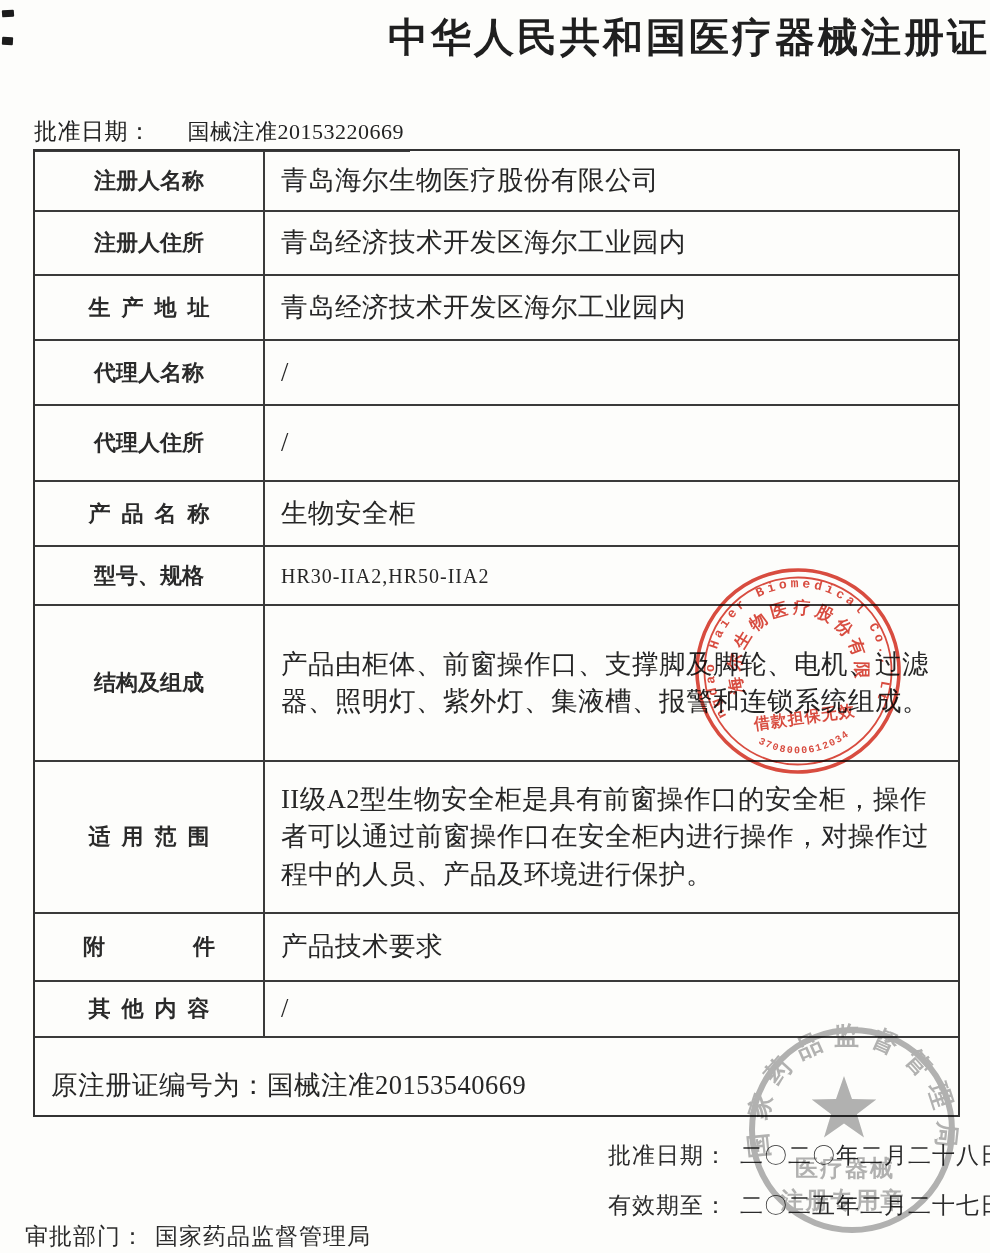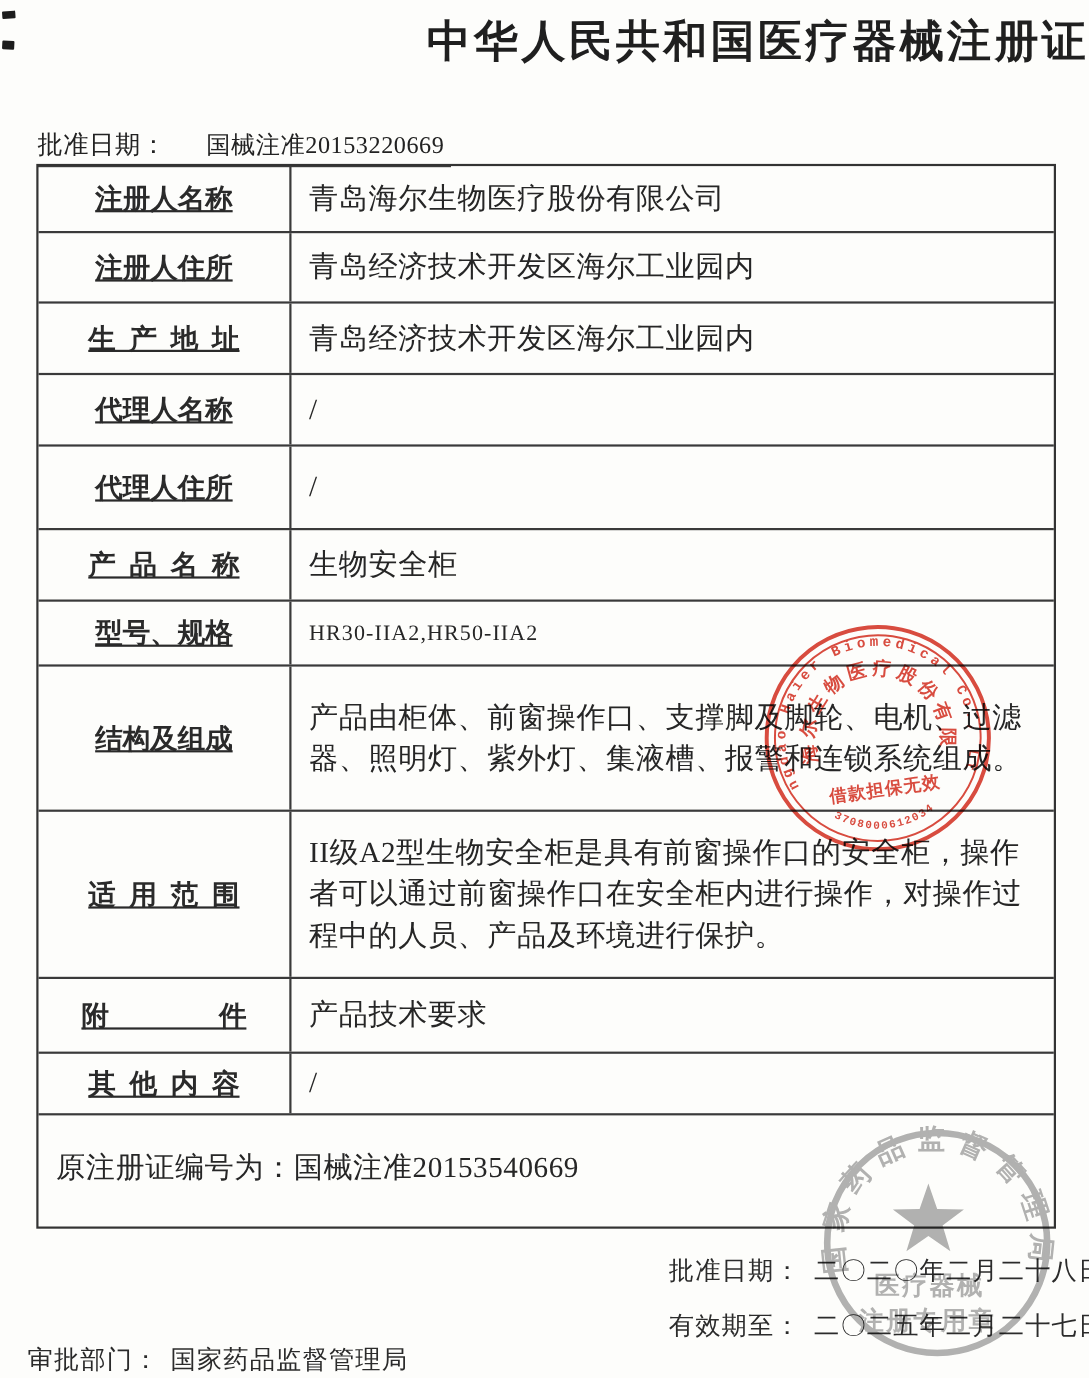--- a/index.html
+++ b/index.html
@@ -38,23 +38,22 @@
     box-sizing:border-box;
     background:transparent;
   }
   .row{display:flex;box-sizing:border-box;border-top:2px solid #3a3a3a;}
   .row:first-child{border-top:none;}
   .cell-label{
     width:230px;flex:0 0 230px;
     box-sizing:border-box;
     border-right:2px solid #3a3a3a;
     display:flex;align-items:center;justify-content:center;
-    font-size:25px;font-weight:600;color:#2a2a2a;
+    font-size:22px;font-weight:600;color:#2a2a2a;
     text-align:center;
-    text-decoration:underline;
   }
   .cell-value{
     flex:1;box-sizing:border-box;
     display:flex;align-items:center;
     padding:6px 14px 6px 16px;
     font-size:26.5px;color:#262626;
     line-height:1.4;
     letter-spacing:.5px;
   }
   .cell-value.mono-val{font-size:20px;letter-spacing:1px;}
@@ -126,21 +125,21 @@
       <div class="cell-value">/</div>
     </div>
     <div class="row" style="height:65px">
       <div class="cell-label">产 品 名 称</div>
       <div class="cell-value">生物安全柜</div>
     </div>
     <div class="row" style="height:59px">
       <div class="cell-label">型号、规格</div>
       <div class="cell-value mono-val">HR30-IIA2,HR50-IIA2</div>
     </div>
-    <div class="row" style="height:132px">
+    <div class="row" style="height:156px">
       <div class="cell-label">结构及组成</div>
       <div class="cell-value">产品由柜体、前窗操作口、支撑脚及脚轮、电机、过滤器、照明灯、紫外灯、集液槽、报警和连锁系统组成。</div>
     </div>
     <div class="row" style="height:152px">
       <div class="cell-label">适 用 范 围</div>
       <div class="cell-value">II级A2型生物安全柜是具有前窗操作口的安全柜，操作者可以通过前窗操作口在安全柜内进行操作，对操作过程中的人员、产品及环境进行保护。</div>
     </div>
     <div class="row" style="height:68px">
       <div class="cell-label">附    件</div>
       <div class="cell-value">产品技术要求</div>

